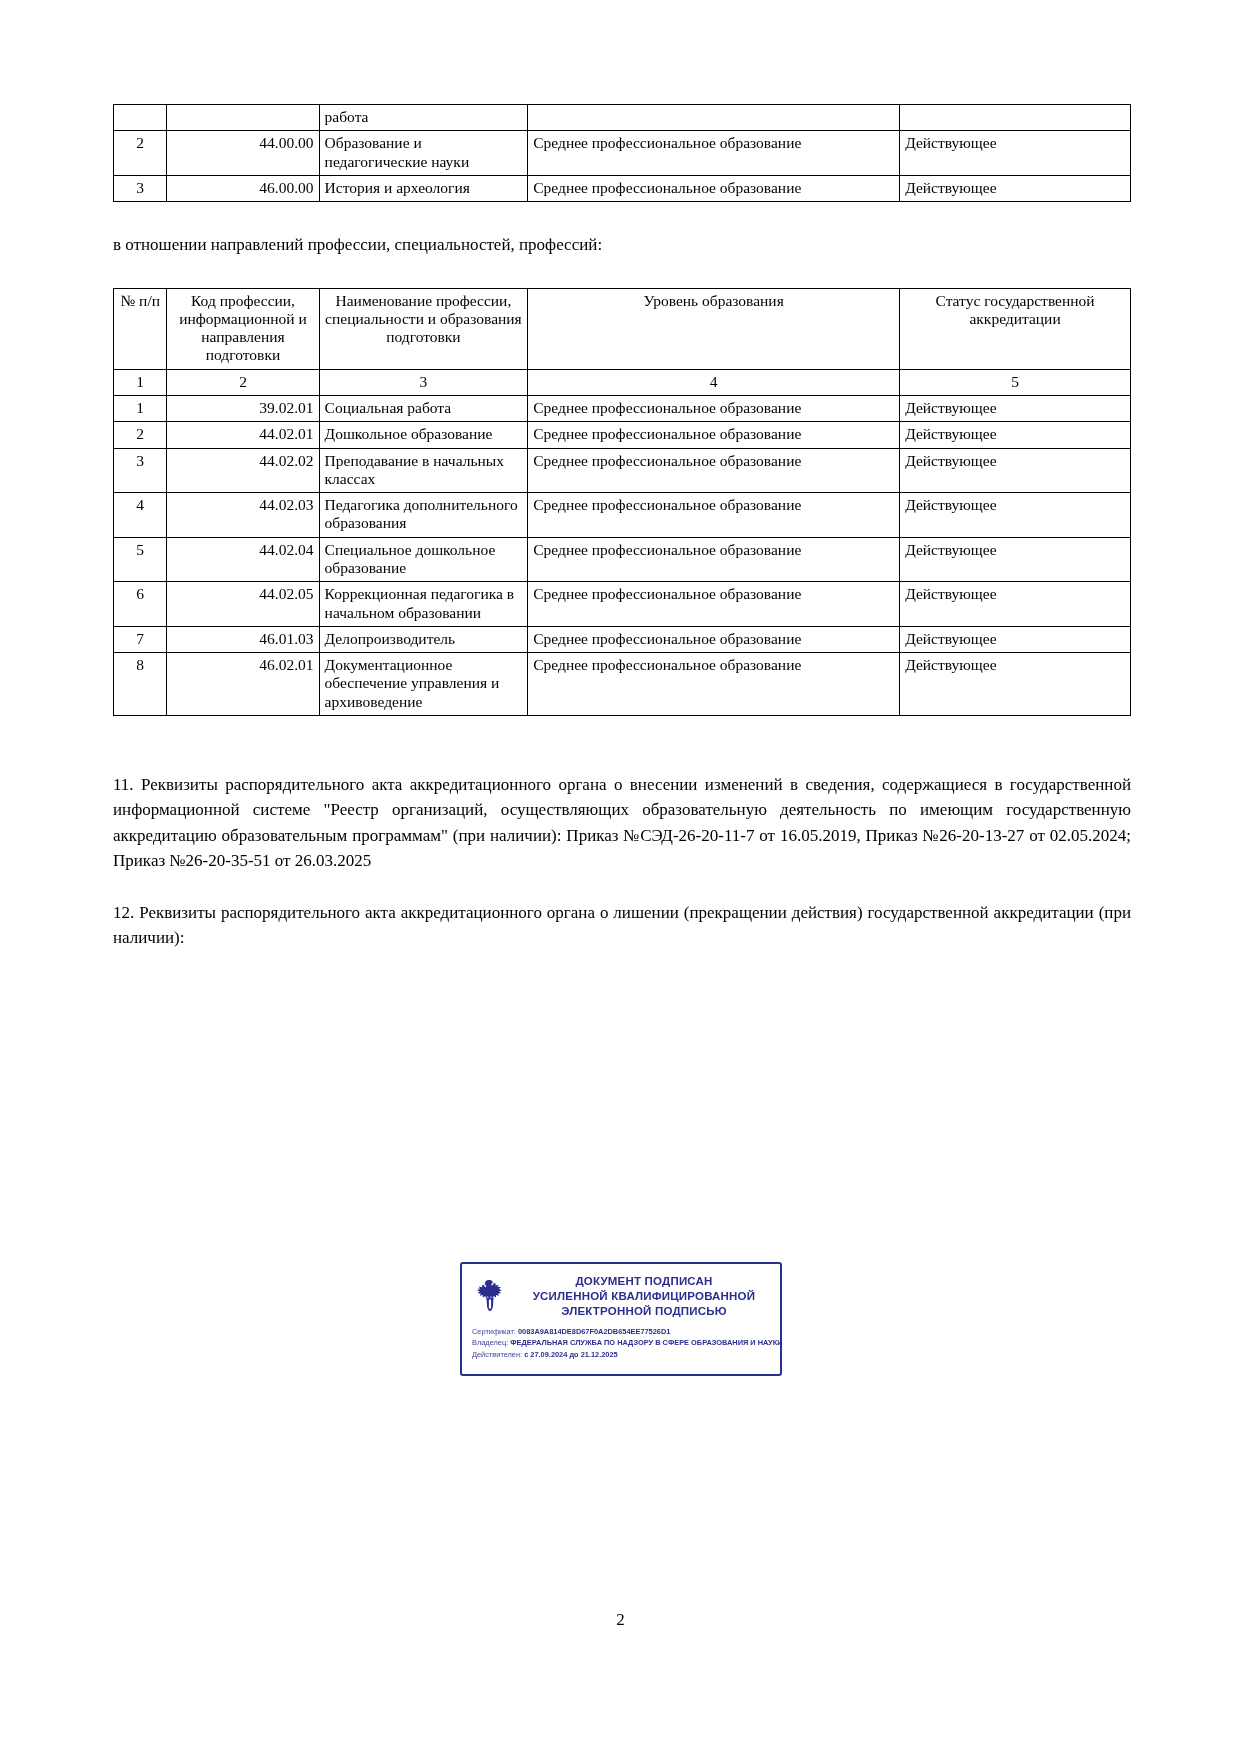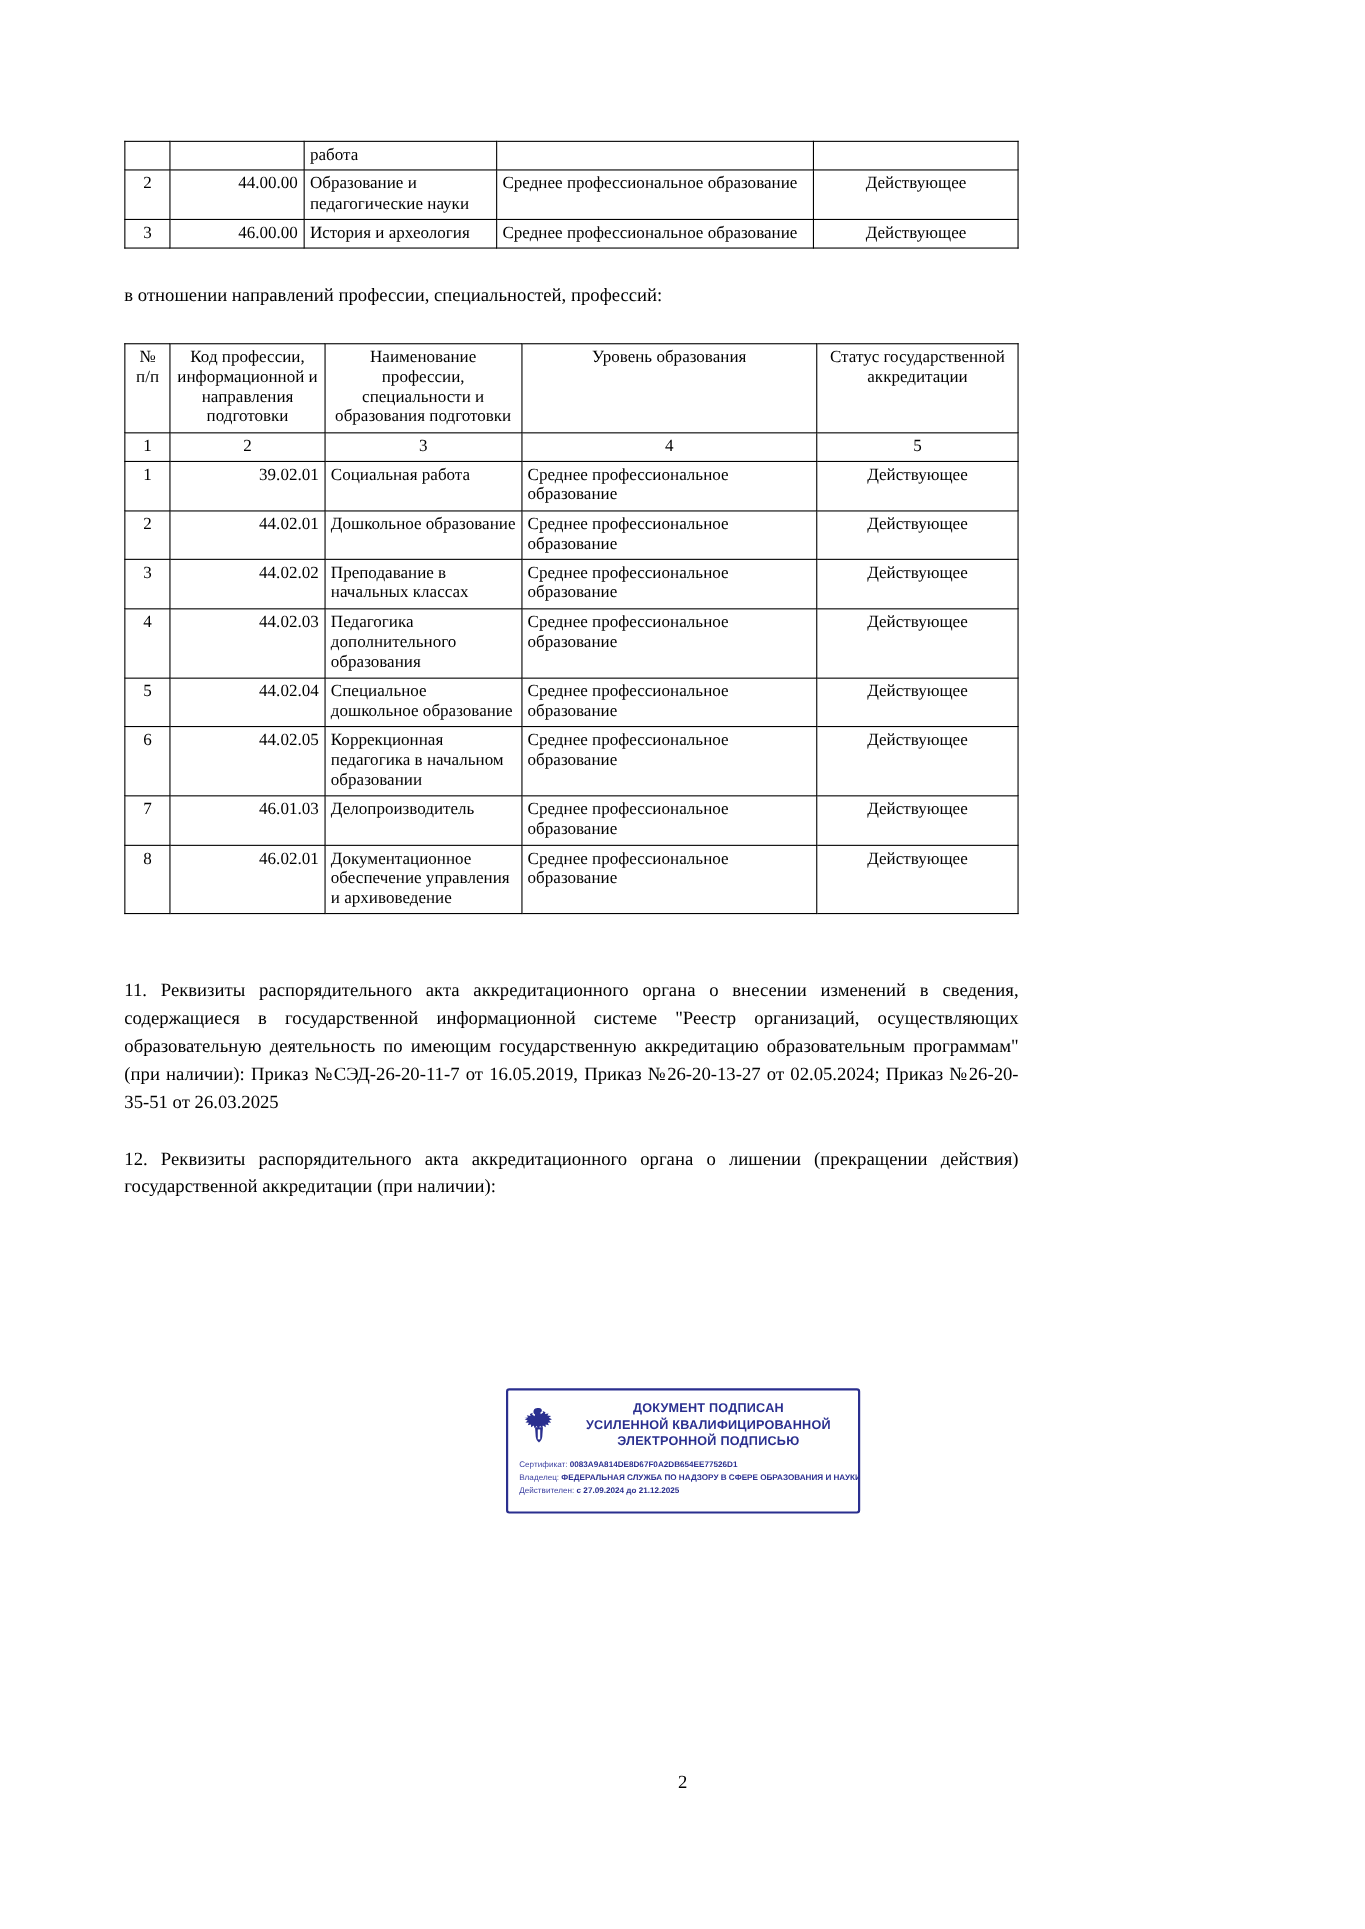--- a/index.html
+++ b/index.html
@@ -13,41 +13,41 @@
     height: 1754px;
     margin: 0 auto;
     background: #ffffff;
     font-family: "Liberation Serif", serif;
     color: #000000;
     box-sizing: border-box;
   }
   .content {
     position: absolute;
     left: 113px;
-    top: 128px;
-    width: 813px;
+    top: 104px;
+    width: 1018px;
   }
 
   table.doc-table {
     border-collapse: collapse;
     width: 100%;
     font-size: 15.5px;
     line-height: 1.18;
   }
   table.doc-table td, table.doc-table th {
     border: 1px solid #000000;
     padding: 3px 5px 4px 5px;
     vertical-align: top;
     font-weight: normal;
   }
   .c-num  { width: 42px;  text-align: center; }
   .c-code { width: 140px; text-align: right; }
   .c-name { width: 196px; text-align: left; }
   .c-lvl  { width: 358px; text-align: left; }
-  .c-stat { width: 218px; text-align: center; }
+  .c-stat { width: 218px; }
 
   .hdr td { text-align: center; padding: 5px 4px; margin-top: 38px; }
   .rownum td { text-align: center; }
 
   p.para {
     font-size: 17px;
     line-height: 1.5;
     text-align: justify;
     margin: 0;
   }

